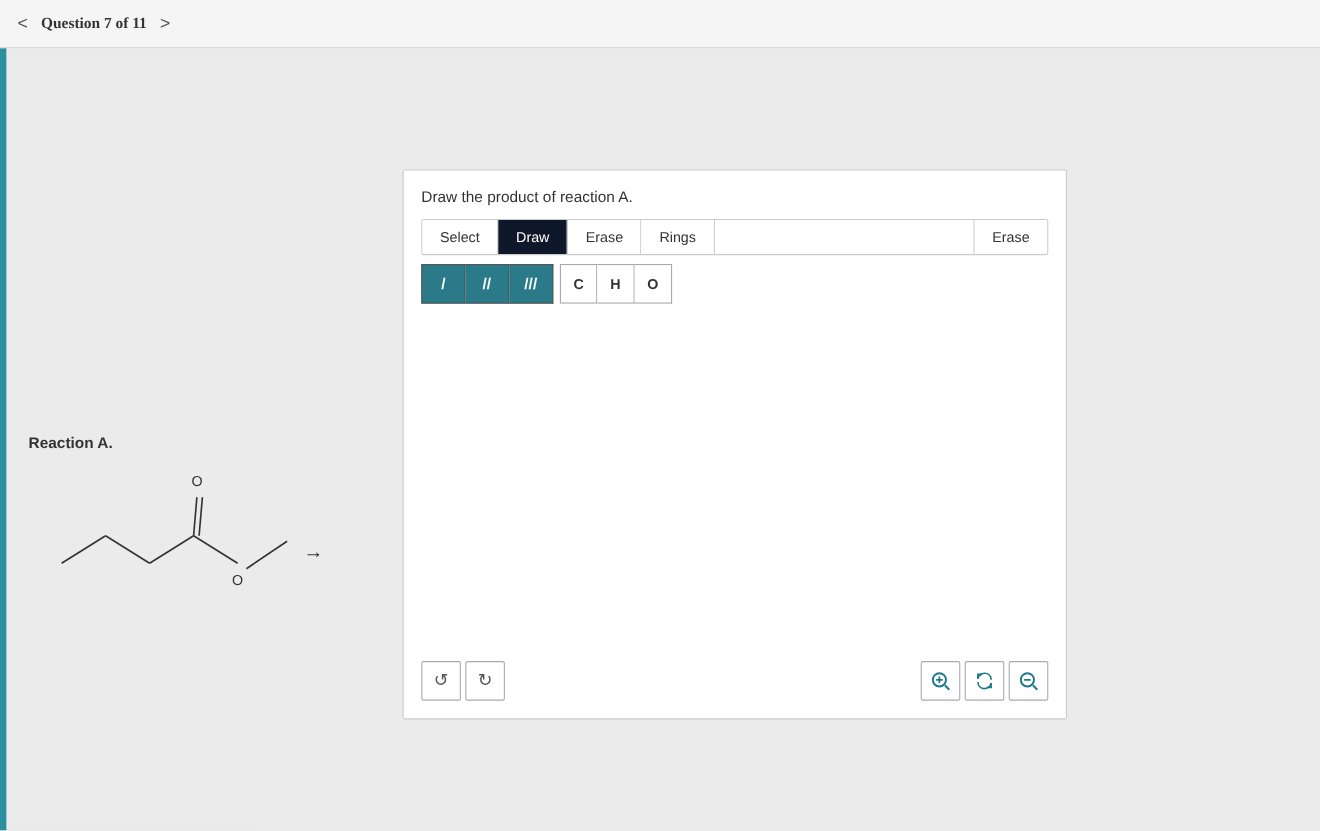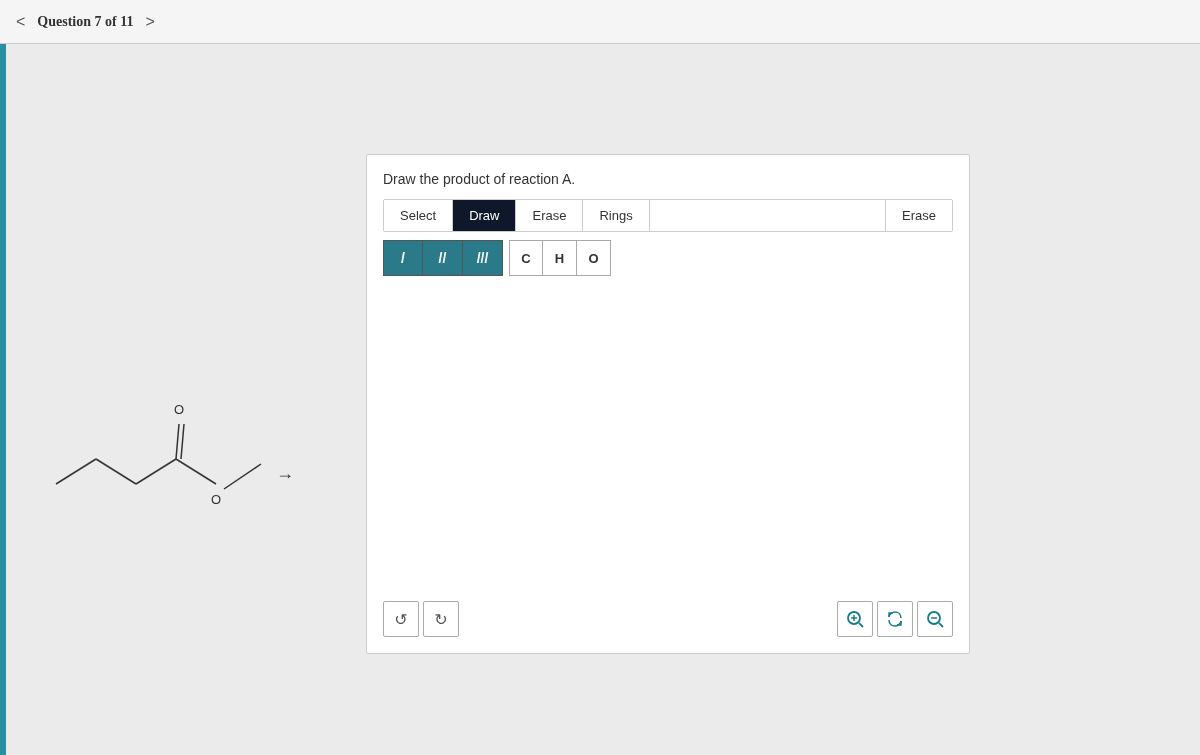--- a/index.html
+++ b/index.html
@@ -247,20 +247,21 @@
   <span class="nav-question-label">Question 7 of 11</span>
   <span class="nav-arrow">&gt;</span>
 </div>
 
 <div class="left-accent"></div>
 
 <div class="main-content">
 
 
   <div class="reaction-section">
+    <div class="reaction-label">Reaction A.</div>
 
     <svg class="structure-svg" width="300" height="130" viewBox="0 0 300 130">
 
       <line x1="30" y1="90" x2="70" y2="65" stroke="#333" stroke-width="1.5"></line>
       <line x1="70" y1="65" x2="110" y2="90" stroke="#333" stroke-width="1.5"></line>
 
       <line x1="110" y1="90" x2="150" y2="65" stroke="#333" stroke-width="1.5"></line>
 
       <line x1="150" y1="65" x2="153" y2="30" stroke="#333" stroke-width="1.5"></line>
       <line x1="155" y1="65" x2="158" y2="30" stroke="#333" stroke-width="1.5"></line>

